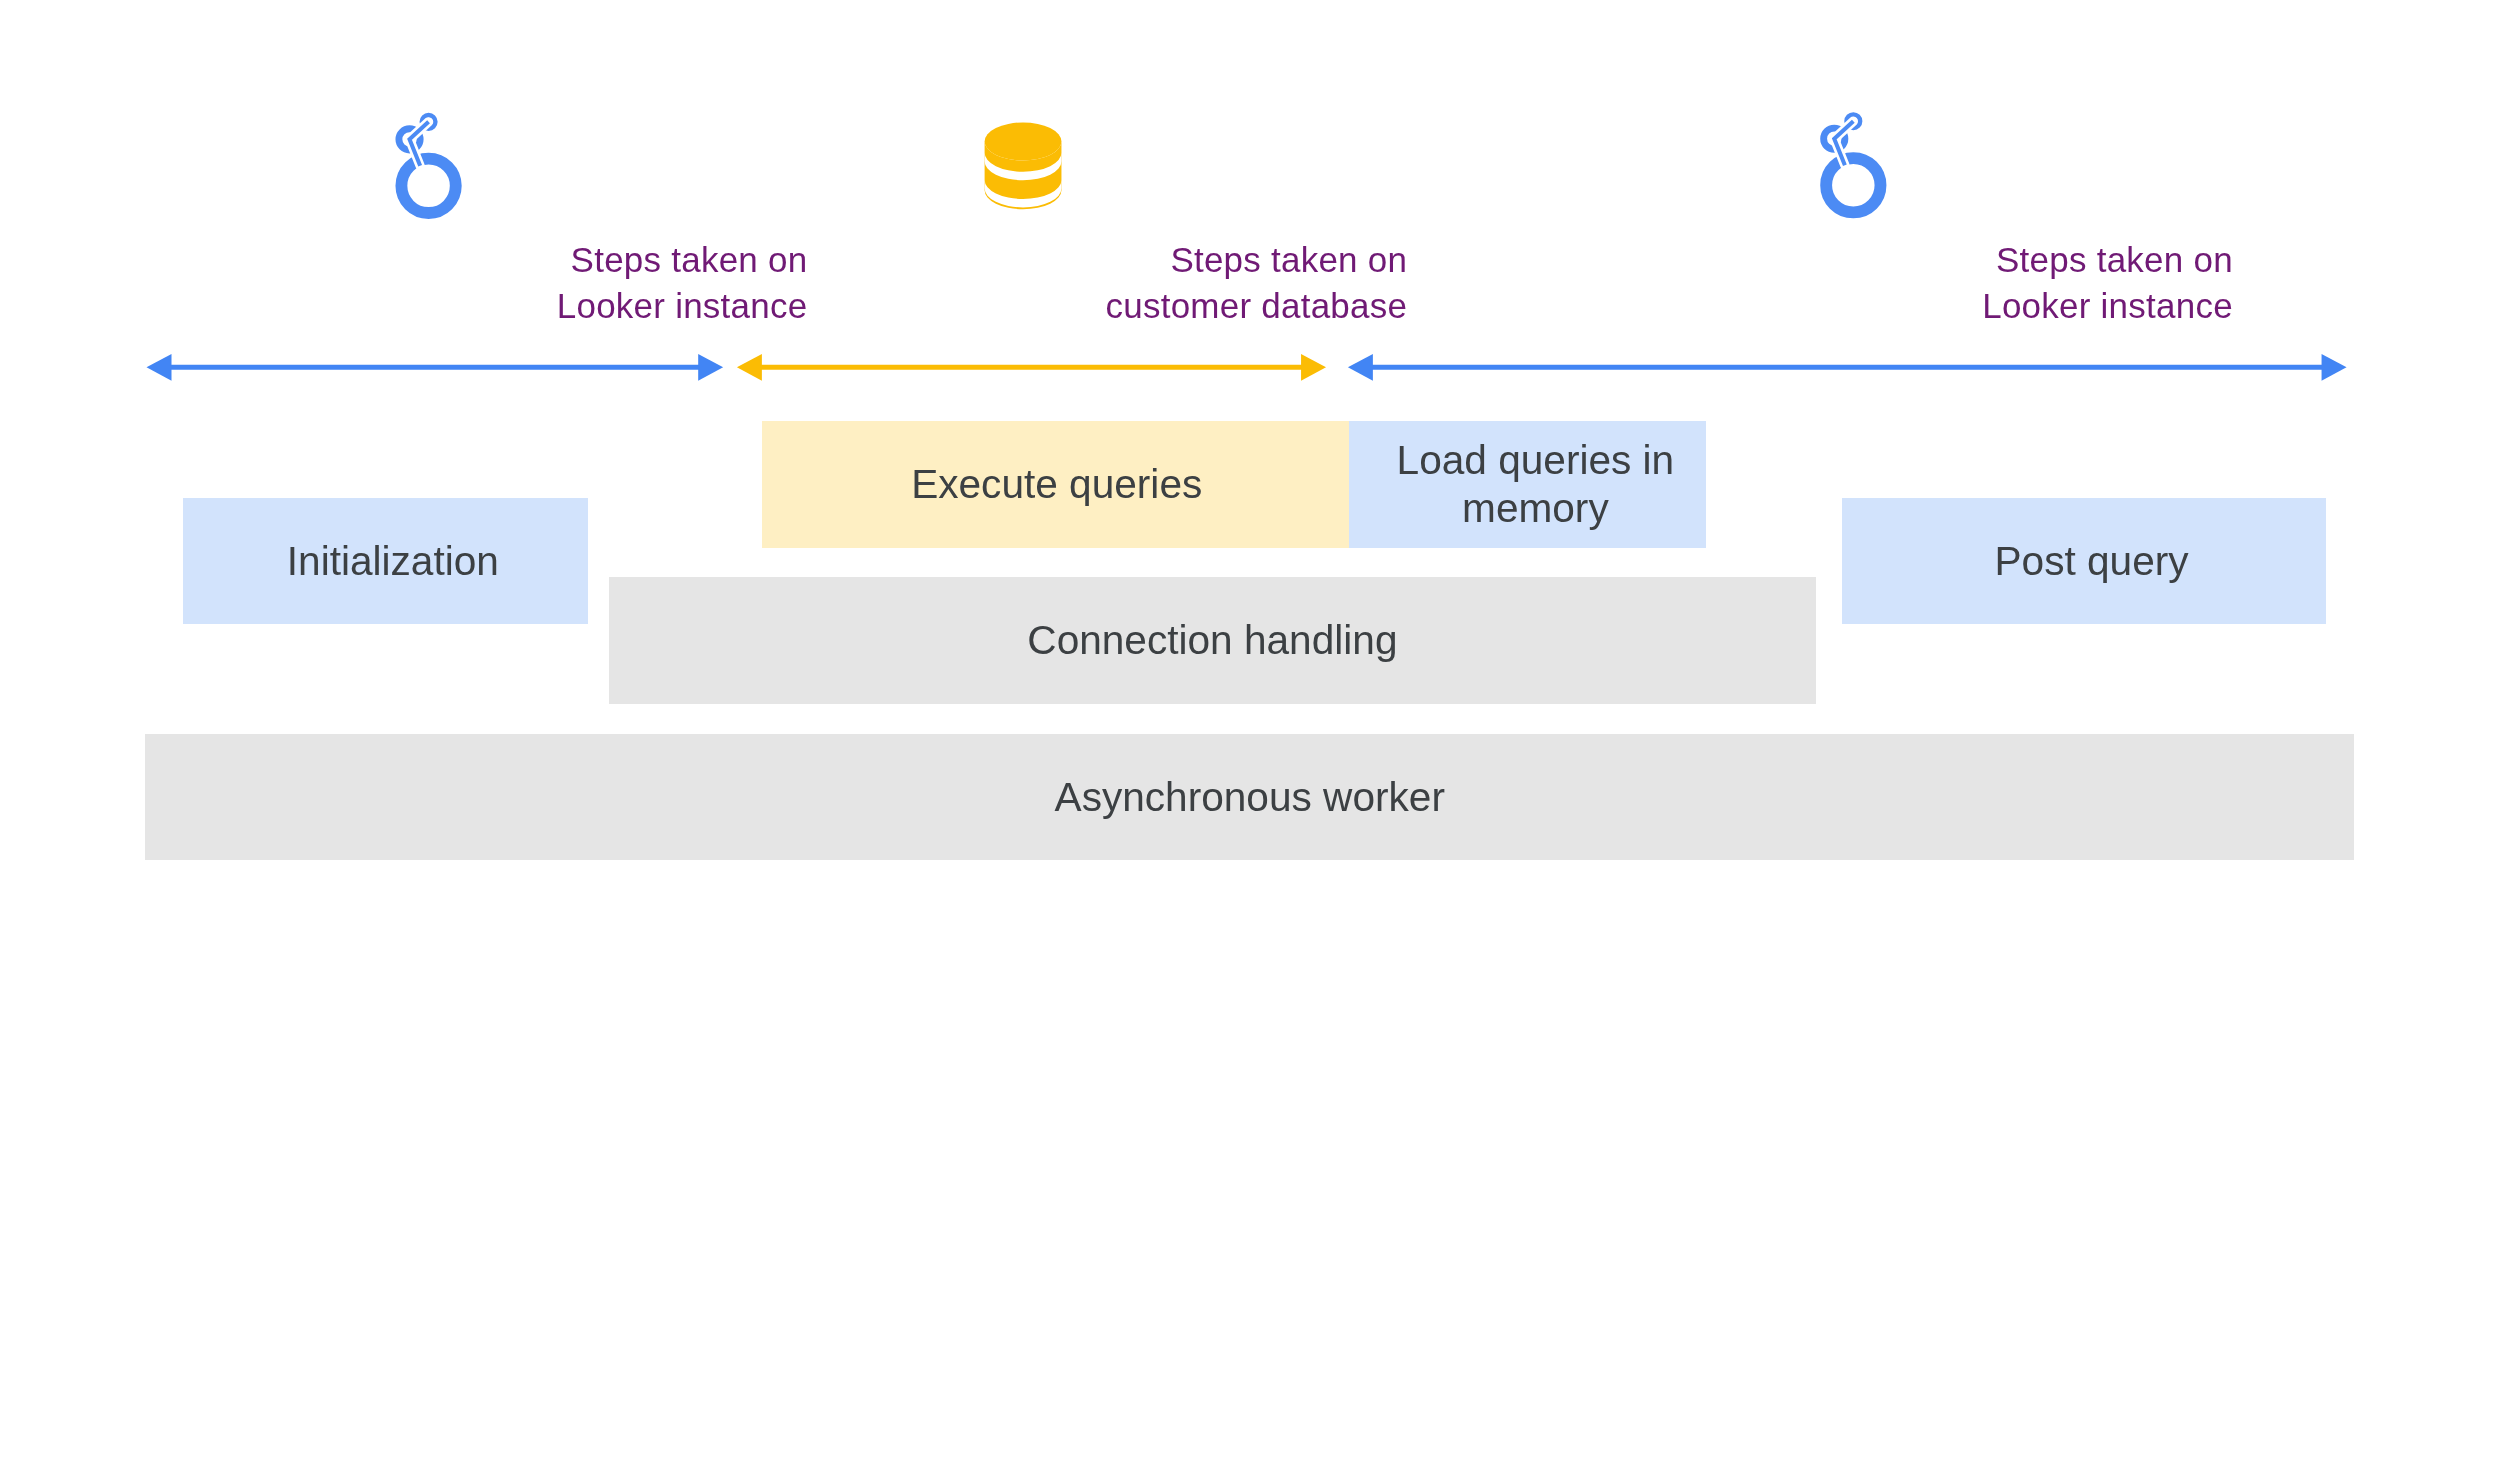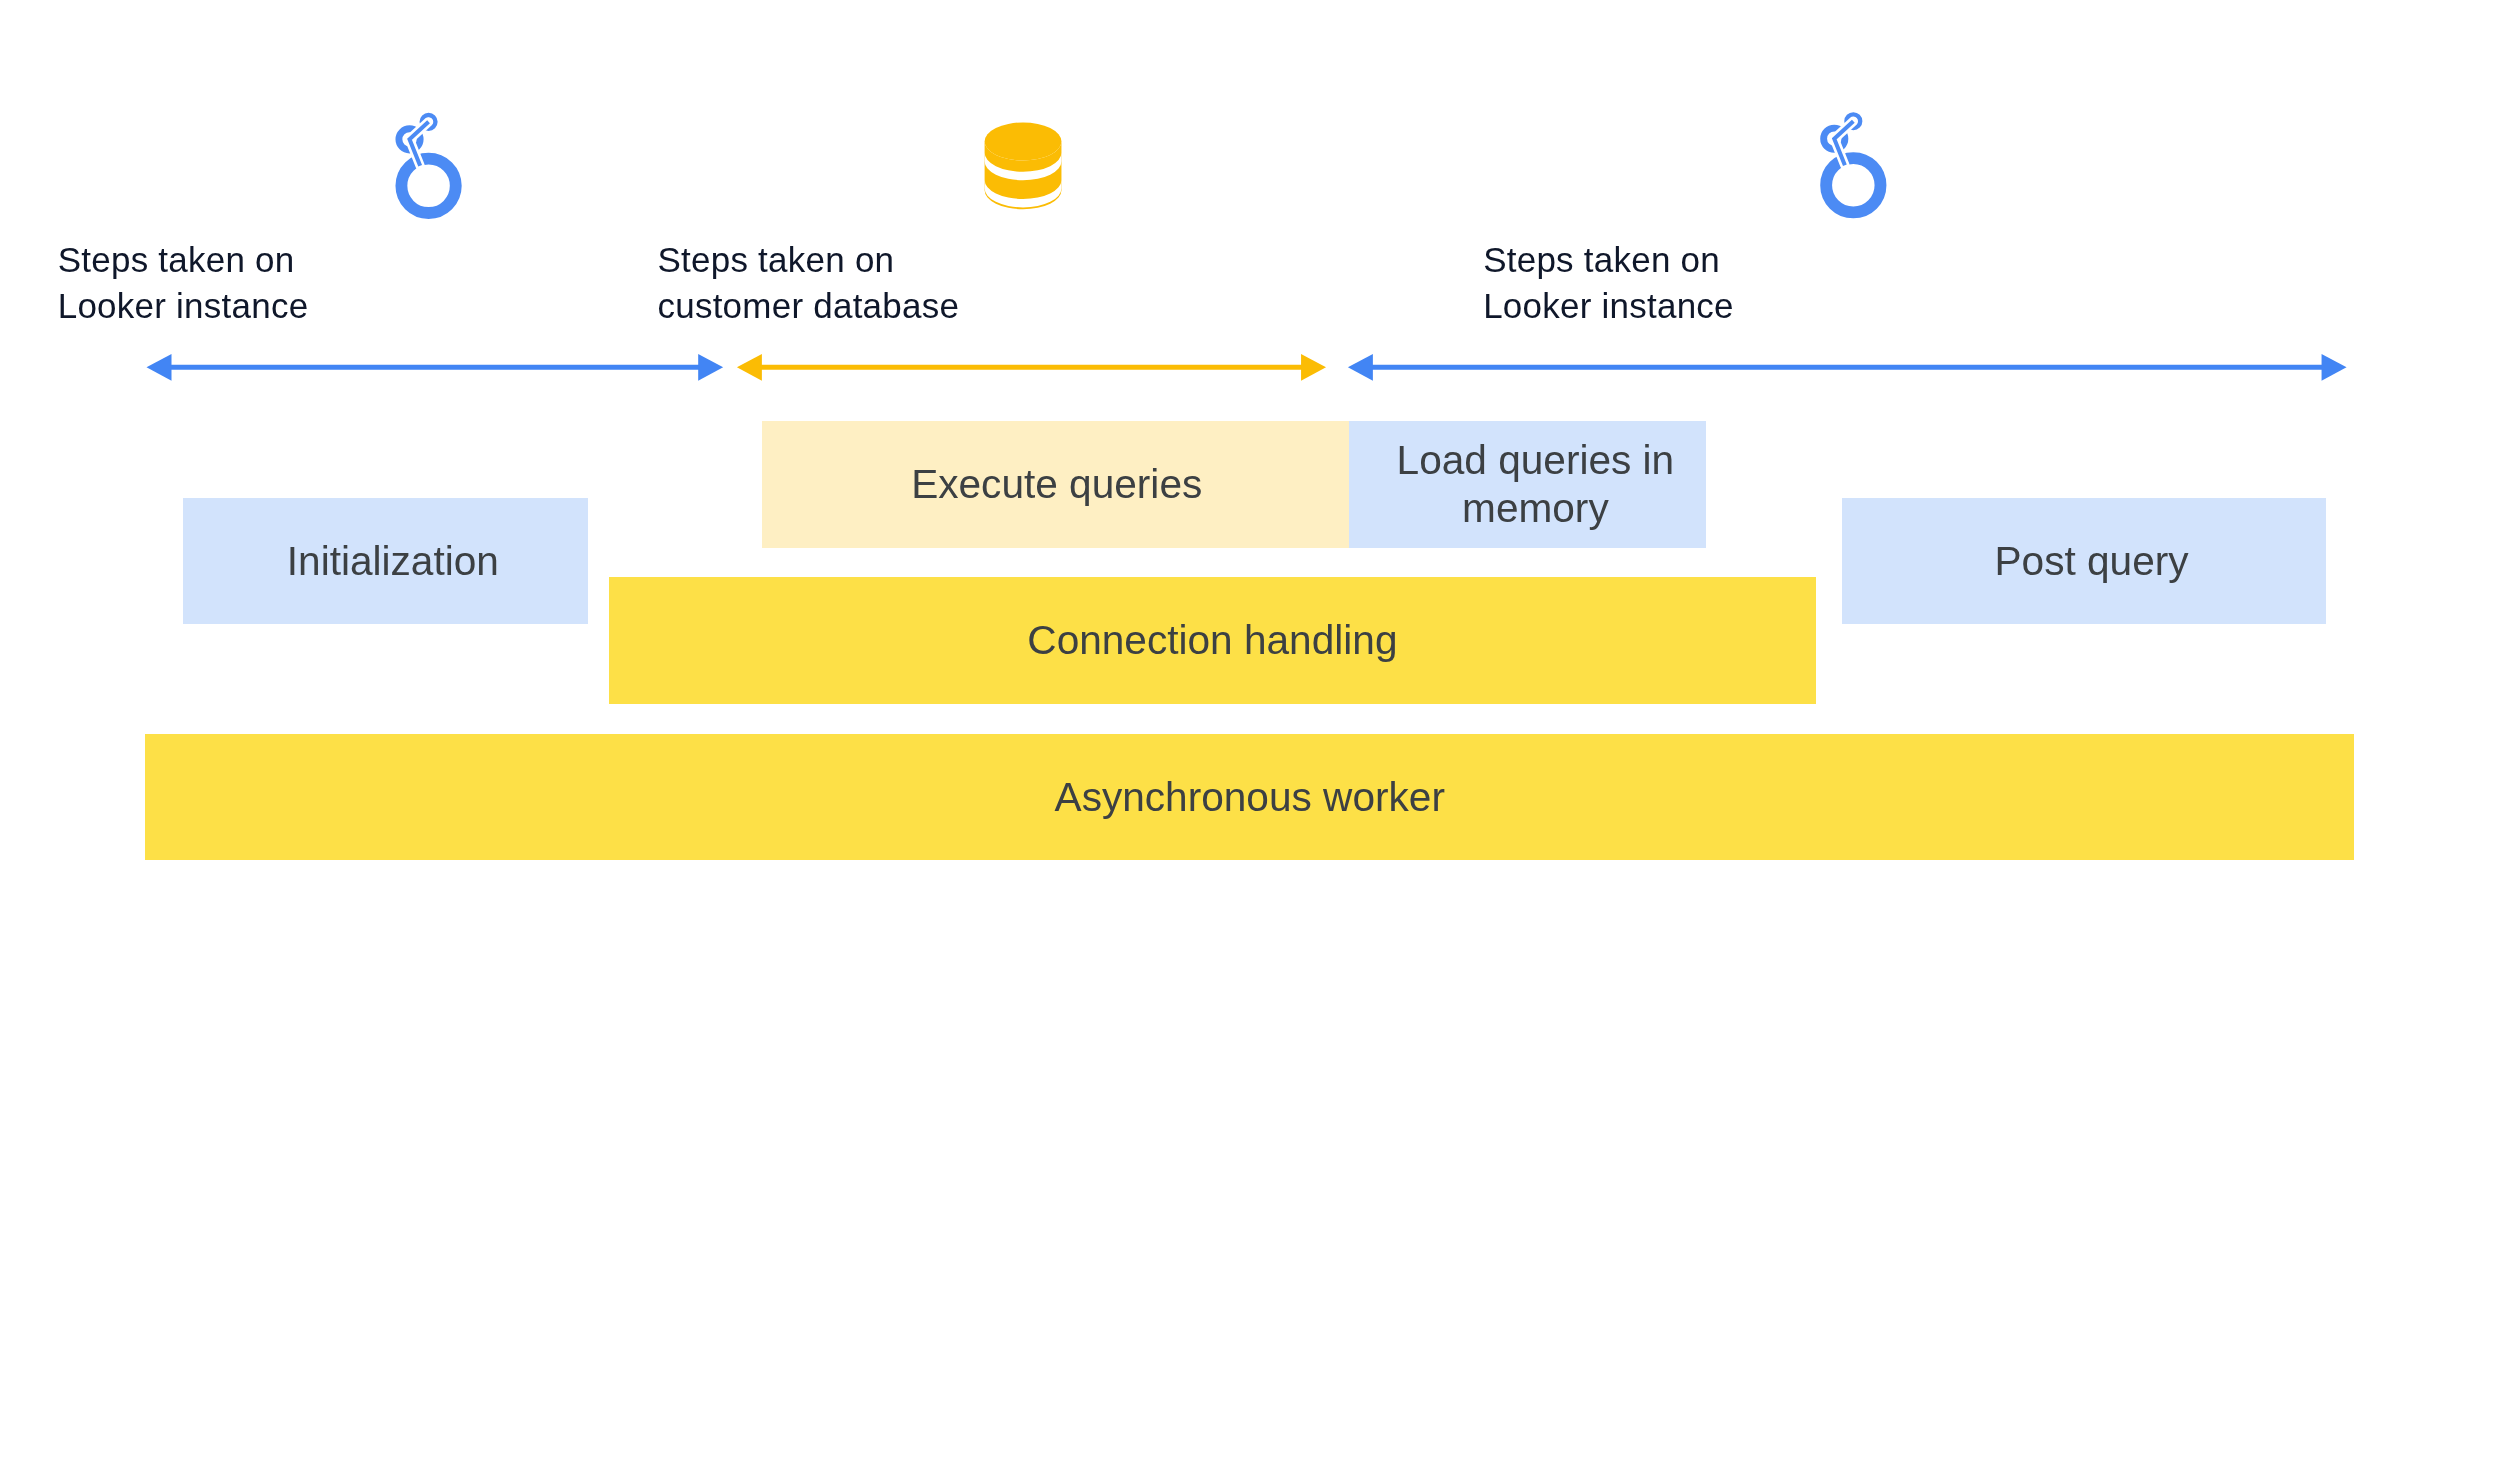--- a/index.html
+++ b/index.html
@@ -19,42 +19,42 @@
     position: absolute;
     inset: 0;
     width: 100%;
     height: 100%;
     display: block;
   }
   .sec-label {
     position: absolute;
     width: 30%;
     top: 25.68%;
-    text-align: left;
-    color: #0f172a;
+    text-align: right;
+    color: #701a75;
     font-size: 1.4vw;
     line-height: 1.85vw;
     letter-spacing: 0.01vw;
   }
   .sec-label .line { display: block; }
   .box {
     position: absolute;
     display: flex;
     align-items: center;
     justify-content: center;
     text-align: center;
     color: #3c4043;
     font-size: 1.625vw;
     line-height: 1.95vw;
     padding: 0 0.9vw;
     box-sizing: border-box;
   }
   .box-blue   { background: #d2e3fc; padding-left: 38px; }
   .box-yellow { background: #feefc3; margin-left: 24px; }
-  .box-green  { background: #fde047; }
+  .box-green  { background: #e5e5e5; }
 
   .box-initialization { left: 7.31%;  top: 53.92%; width: 16.20%; height: 13.67%; }
   .box-execute        { left: 29.55%; top: 45.63%; width: 23.55%; height: 13.73%; }
   .box-load           { left: 53.99%; top: 45.63%; width: 14.28%; height: 13.67%; }
   .box-post           { left: 73.71%; top: 53.92%; width: 19.35%; height: 13.67%; }
   .box-connection     { left: 24.35%; top: 62.48%; width: 48.33%; height: 13.80%; }
   .box-async          { left: 5.81%;  top: 79.50%; width: 88.40%; height: 13.67%; }
 
   .label-1 { left: 2.31%; }
   .label-2 { left: 26.31%; }

